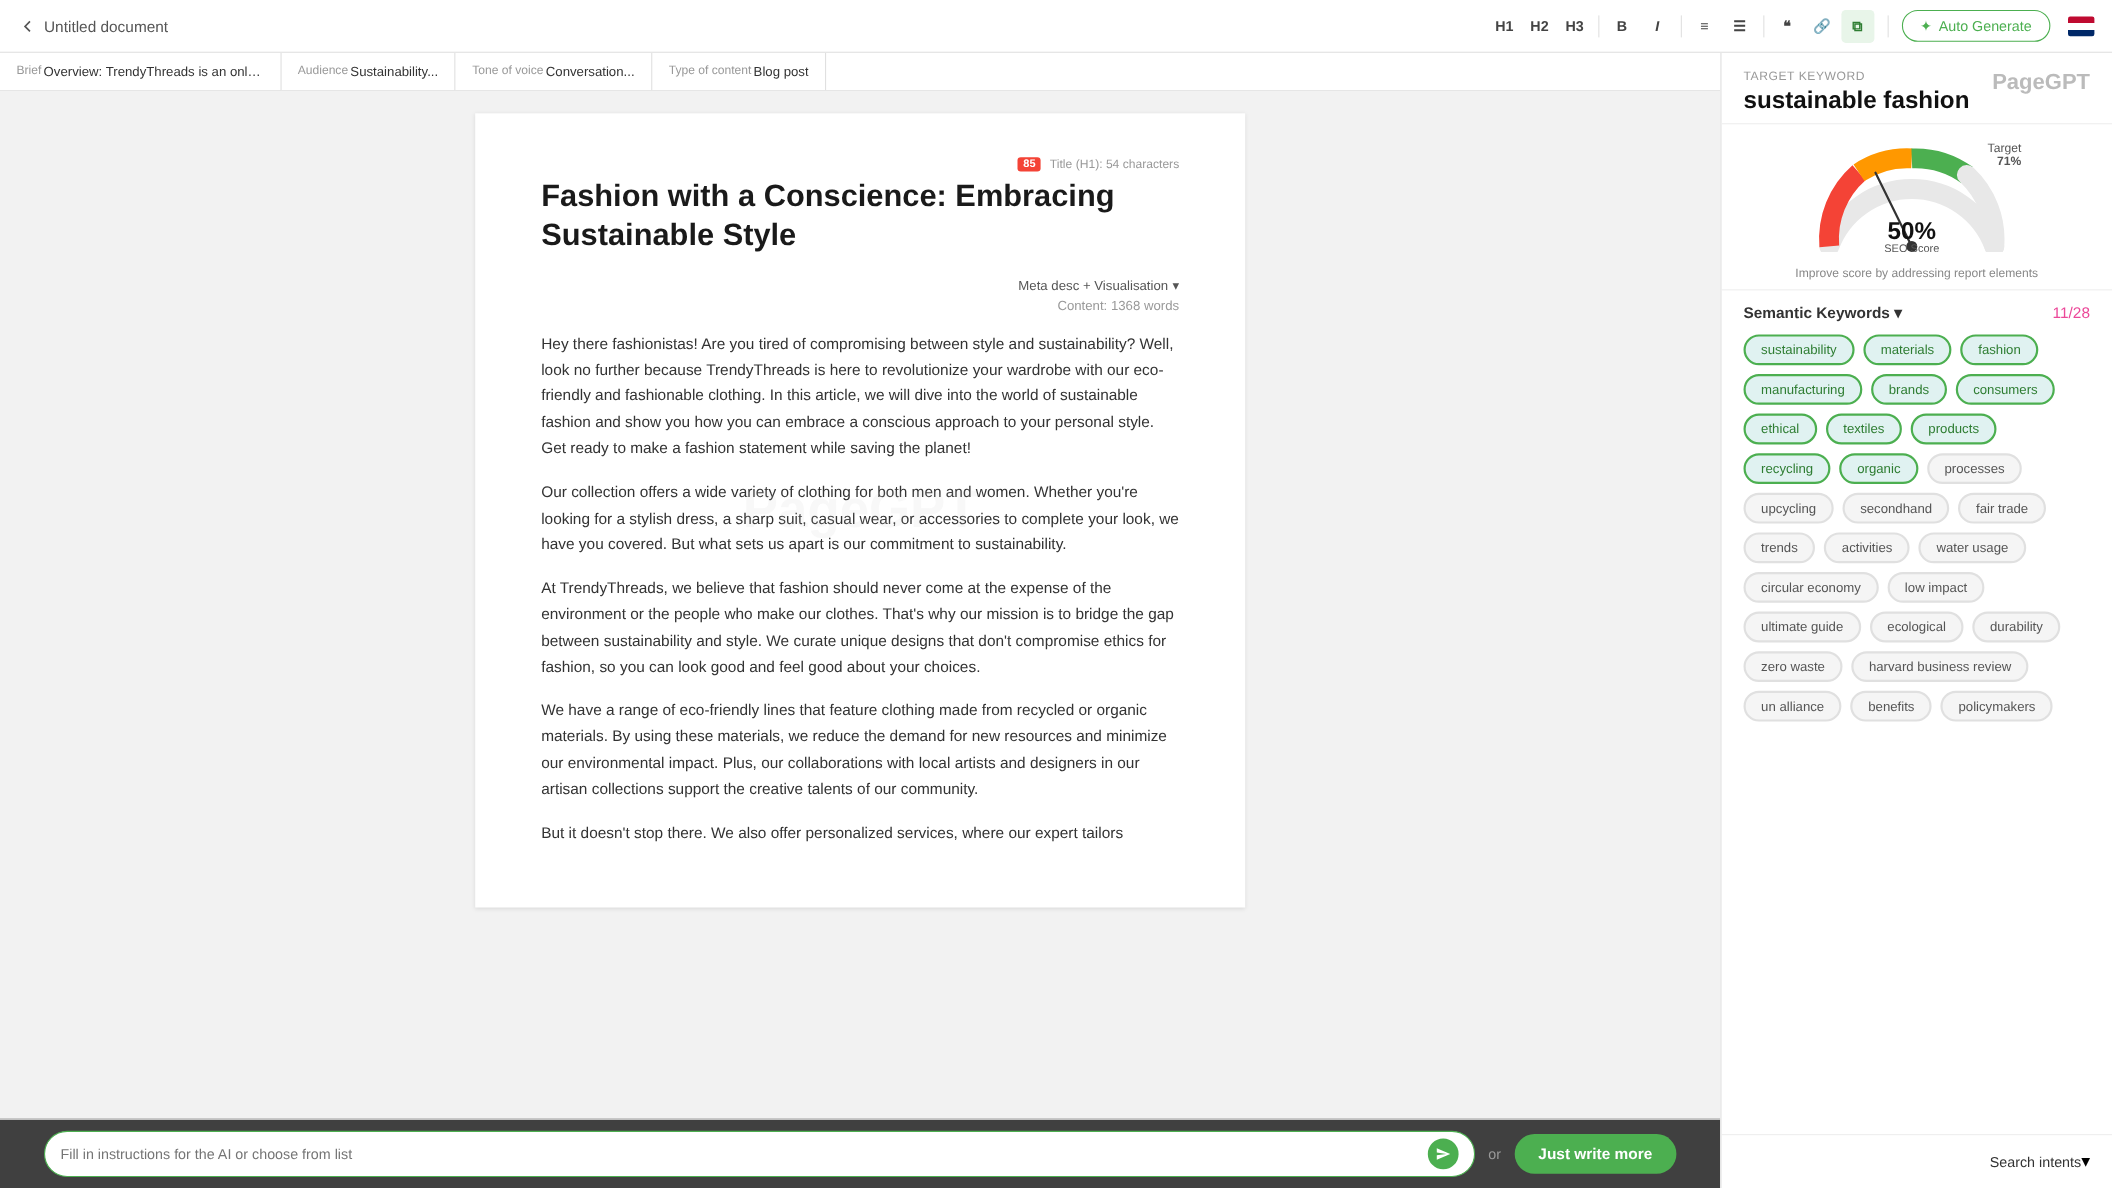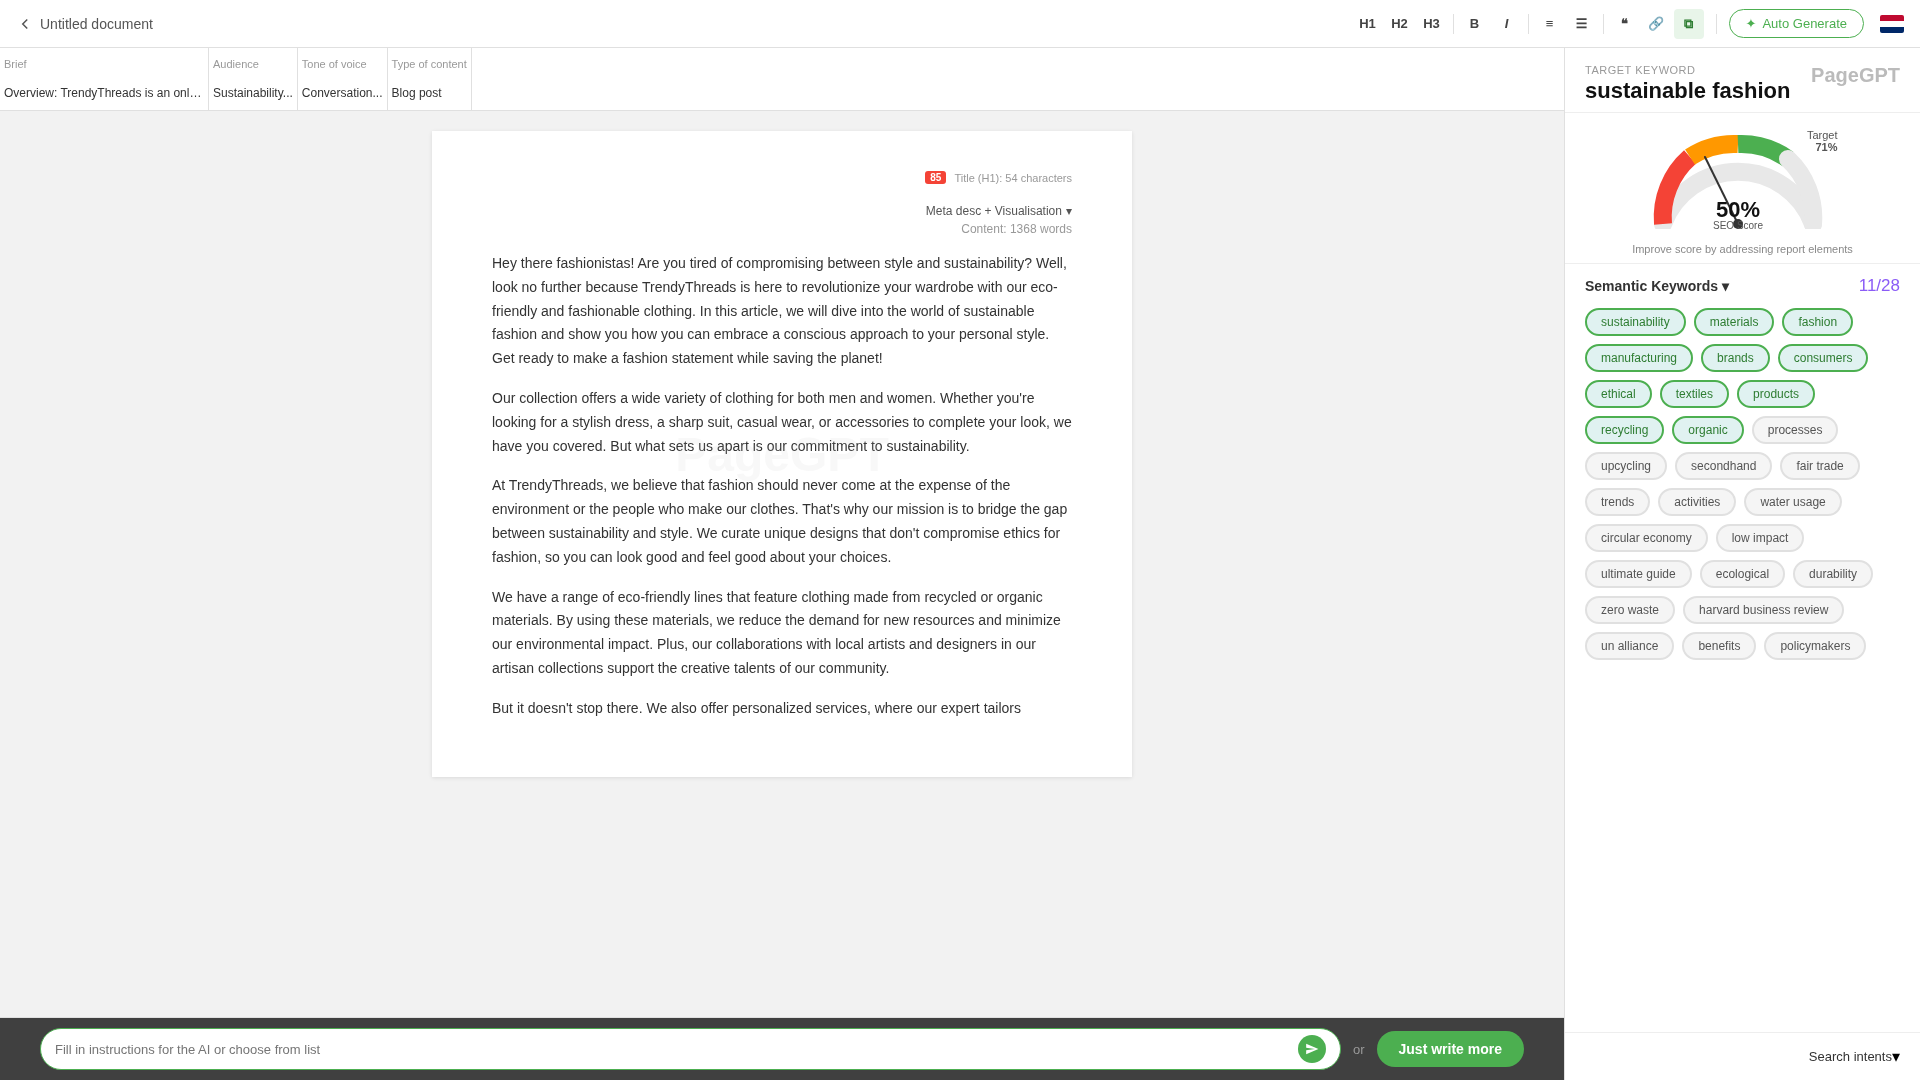--- a/index.html
+++ b/index.html
@@ -53,25 +53,25 @@
     
     .doc-meta-bar {
       background: #fff;
       border-bottom: 1px solid #e0e0e0;
       display: flex;
       align-items: stretch;
       font-size: 12px;
       color: #555;
     }
     .meta-item {
-      padding: 10px 4px;
+      padding: 10px 15px;
       border-right: 1px solid #e0e0e0;
       display: flex;
-      flex-direction: column;
-      gap: 16px;
+      flex-direction: row;
+      gap: 2px;
     }
     .meta-label { color: #999; font-size: 11px; }
     .meta-value { color: #333; font-size: 12px; white-space: nowrap; overflow: hidden; text-overflow: ellipsis; max-width: 200px; }
 
     
     .doc-editor {
       flex: 1;
       overflow-y: auto;
       padding: 20px 60px;
       background: #f2f2f2;
@@ -182,21 +182,21 @@
     
     .sem-kw-section {
       flex: 1;
       overflow-y: auto;
       padding: 12px 20px;
     }
     .sem-kw-header {
       display: flex; align-items: center; justify-content: space-between; margin-bottom: 12px;
     }
     .sem-kw-title { font-size: 14px; font-weight: 600; color: #333; display: flex; align-items: center; gap: 4px; }
-    .sem-kw-count { font-size: 17px; color: #8b5cf6; }
+    .sem-kw-count { font-size: 14px; color: #ec4899; }
     .kw-tags {
       display: flex; flex-wrap: wrap; gap: 8px;
     }
     .kw-tag {
       padding: 5px 14px; border-radius: 20px; font-size: 12px; font-weight: 500; cursor: pointer;
       border: 2px solid transparent;
     }
     .kw-tag.active { background: #e0f2f1; border-color: #4caf50; color: #2e7d32; }
     .kw-tag.inactive { background: #f5f5f5; border-color: #e0e0e0; color: #555; }
 
@@ -278,20 +278,21 @@
     <div class="doc-editor">
       <div class="doc-page">
 
         <div class="watermark" style="font-size:48px; color:rgba(200,200,200,0.12); position:absolute; top:50%; left:50%; transform:translate(-50%,-50%); pointer-events:none; white-space:nowrap;">PageGPT</div>
 
         <div class="title-area">
           <div class="title-badge-row">
             <span class="title-badge">85</span>
             <span class="title-char-count">Title (H1): 54 characters</span>
           </div>
+          <h1 class="doc-title" contenteditable="true" style="">Fashion with a Conscience: Embracing Sustainable Style</h1>
         </div>
 
         <div class="meta-desc-row">
           <button class="meta-desc-btn">
             <span>Meta desc + Visualisation</span>
             <span>▾</span>
           </button>
         </div>
         <div class="content-word-count">Content: 1368 words</div>
 

